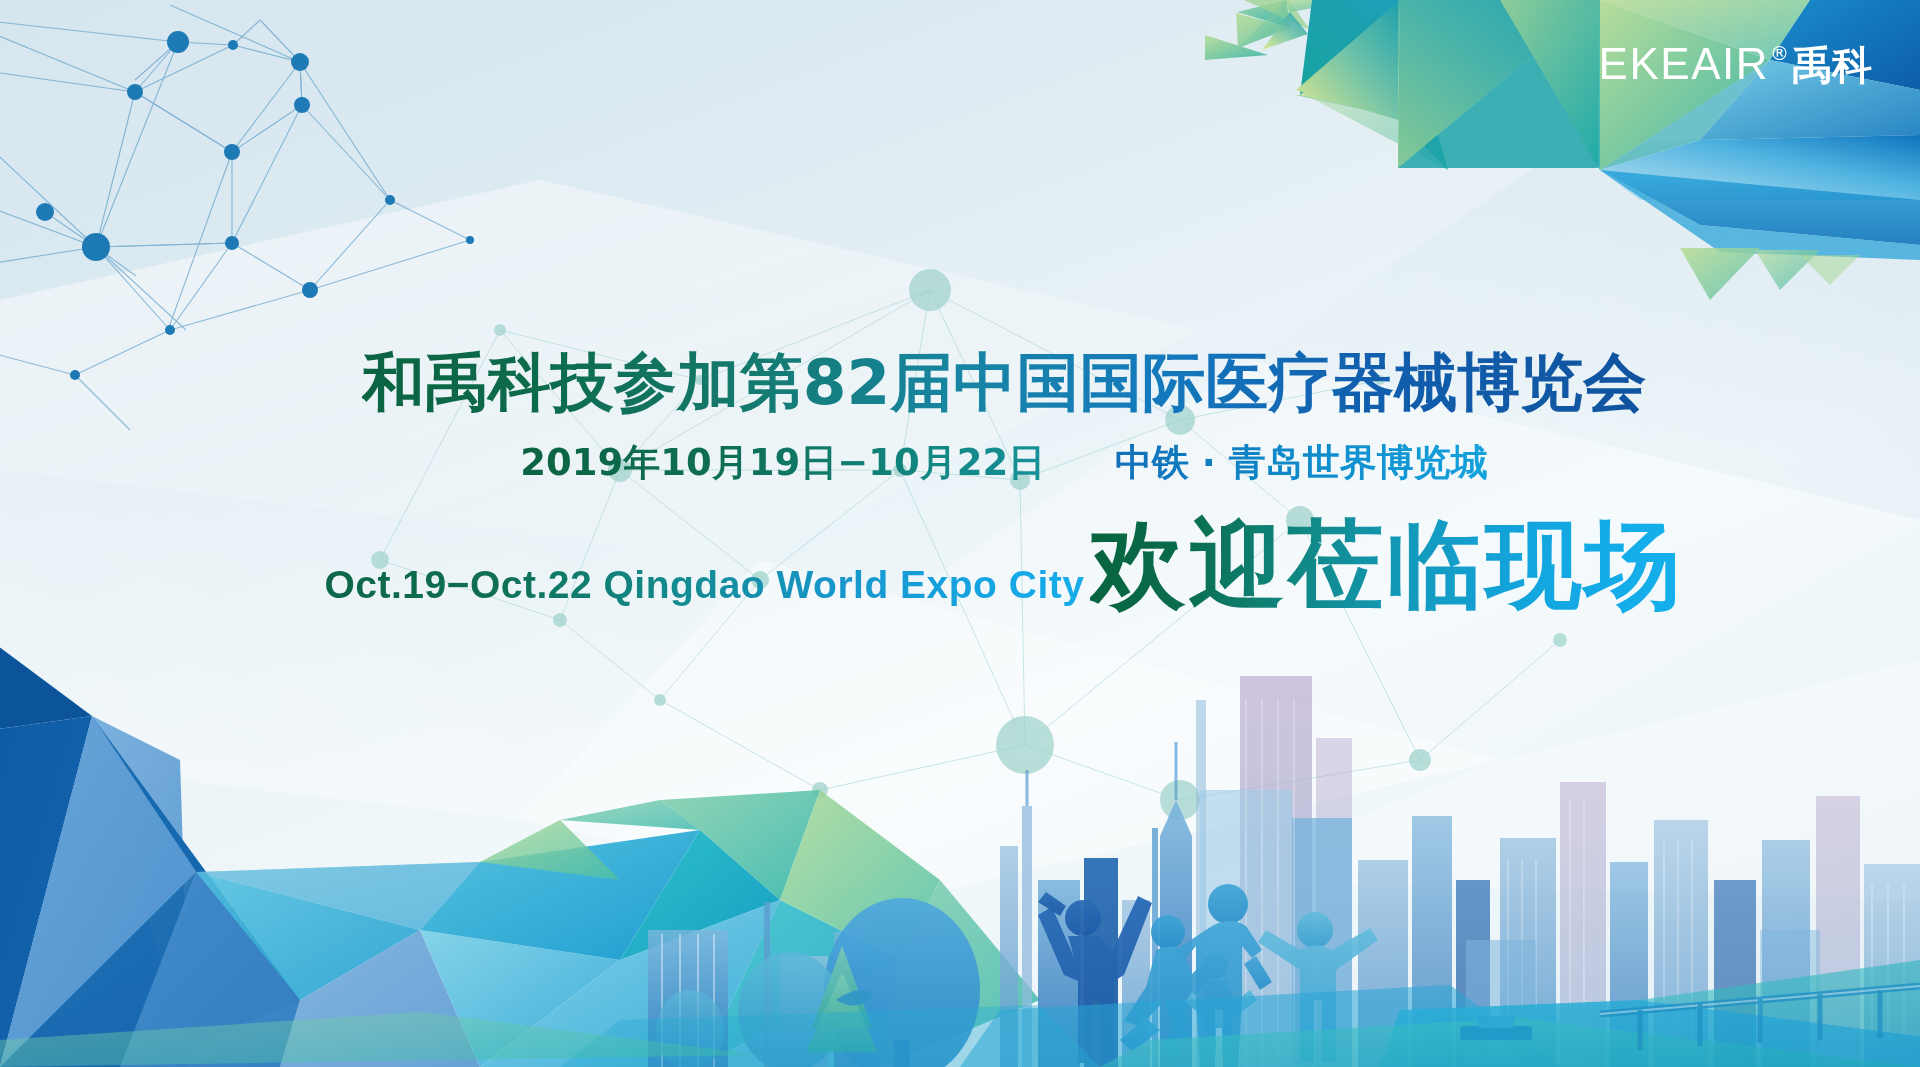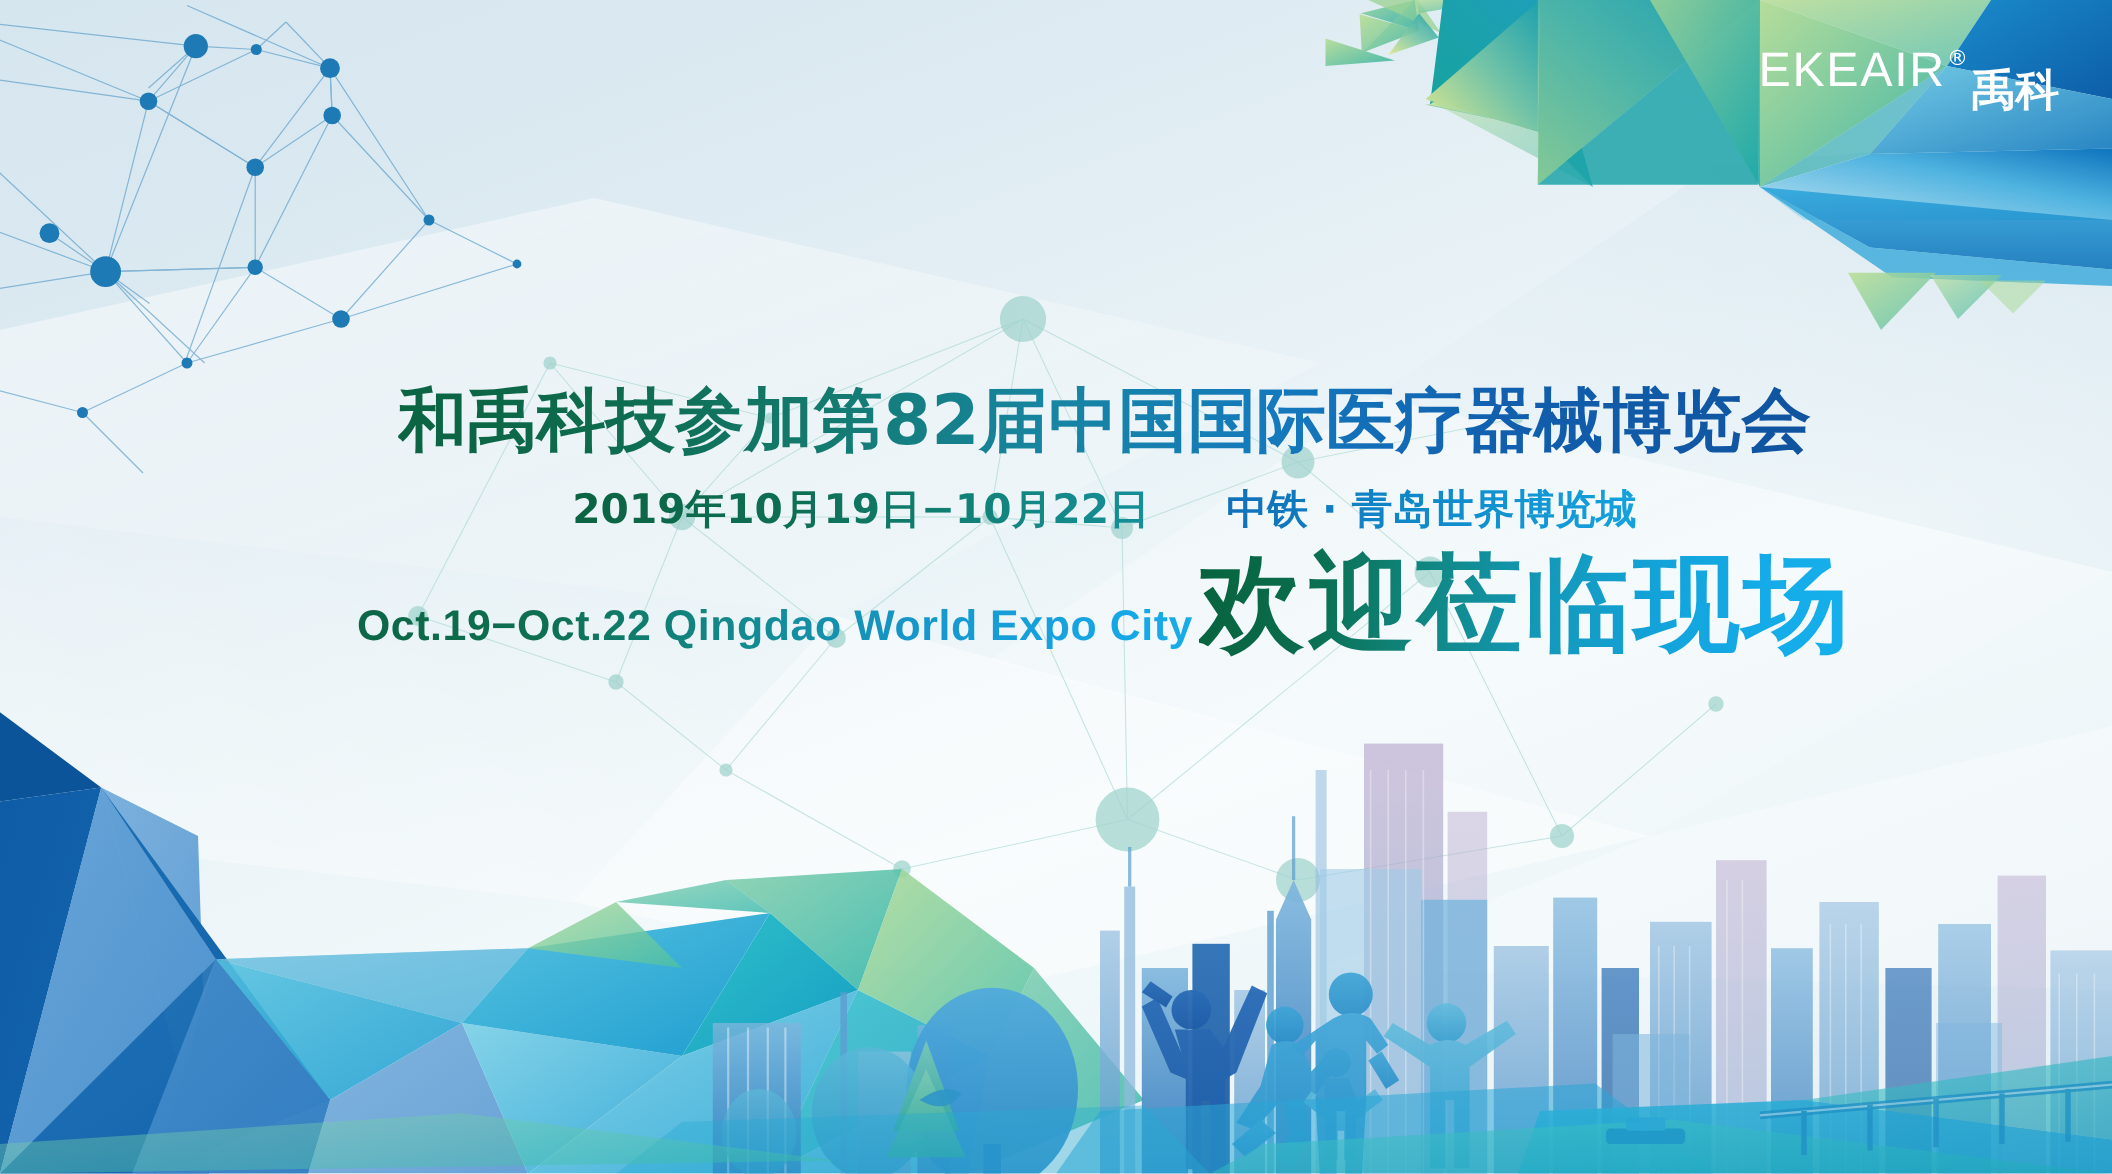--- a/index.html
+++ b/index.html
@@ -50,21 +50,21 @@
     font-size: 19px;
     line-height: 1;
     margin-top: 2px;
     margin-left: 1px;
     color: #ffffff;
   }
   #logo-cn {
     font-size: 40px;
     line-height: 1;
     margin-left: 3px;
-    margin-top: 20px;
+    margin-top: 3px;
     font-weight: 700;
     color: #ffffff;
     font-family: "DejaVu Sans", sans-serif;
   }
 
   
   #text-block {
     position: absolute;
     top: 348px;
     left: 0;
@@ -109,21 +109,21 @@
     margin-top: 30px;
     font-size: 39px;
     font-weight: 700;
     letter-spacing: 0.5px;
     line-height: 1.15;
     background-image: linear-gradient(95deg, #0c6647 0%, #0e6f50 22%, #138a8e 46%, #1696c9 66%, #16a5e4 88%, #17ace9 100%);
     font-family: "Liberation Sans", "DejaVu Sans", sans-serif;
     text-align: center;
   }
   #welcome-line {
-    margin-top: 12px;
+    margin-top: 28px;
     font-size: 96px;
     font-weight: 700;
     letter-spacing: 3px;
     line-height: 1.1;
     background-image: linear-gradient(95deg, #07633e 0%, #0a6c4c 16%, #10867f 34%, #1398b8 52%, #13a3da 70%, #14abe8 86%, #15b0ec 100%);
     font-family: "DejaVu Sans", sans-serif;
   }
 </style>
 </head>
 <body>

